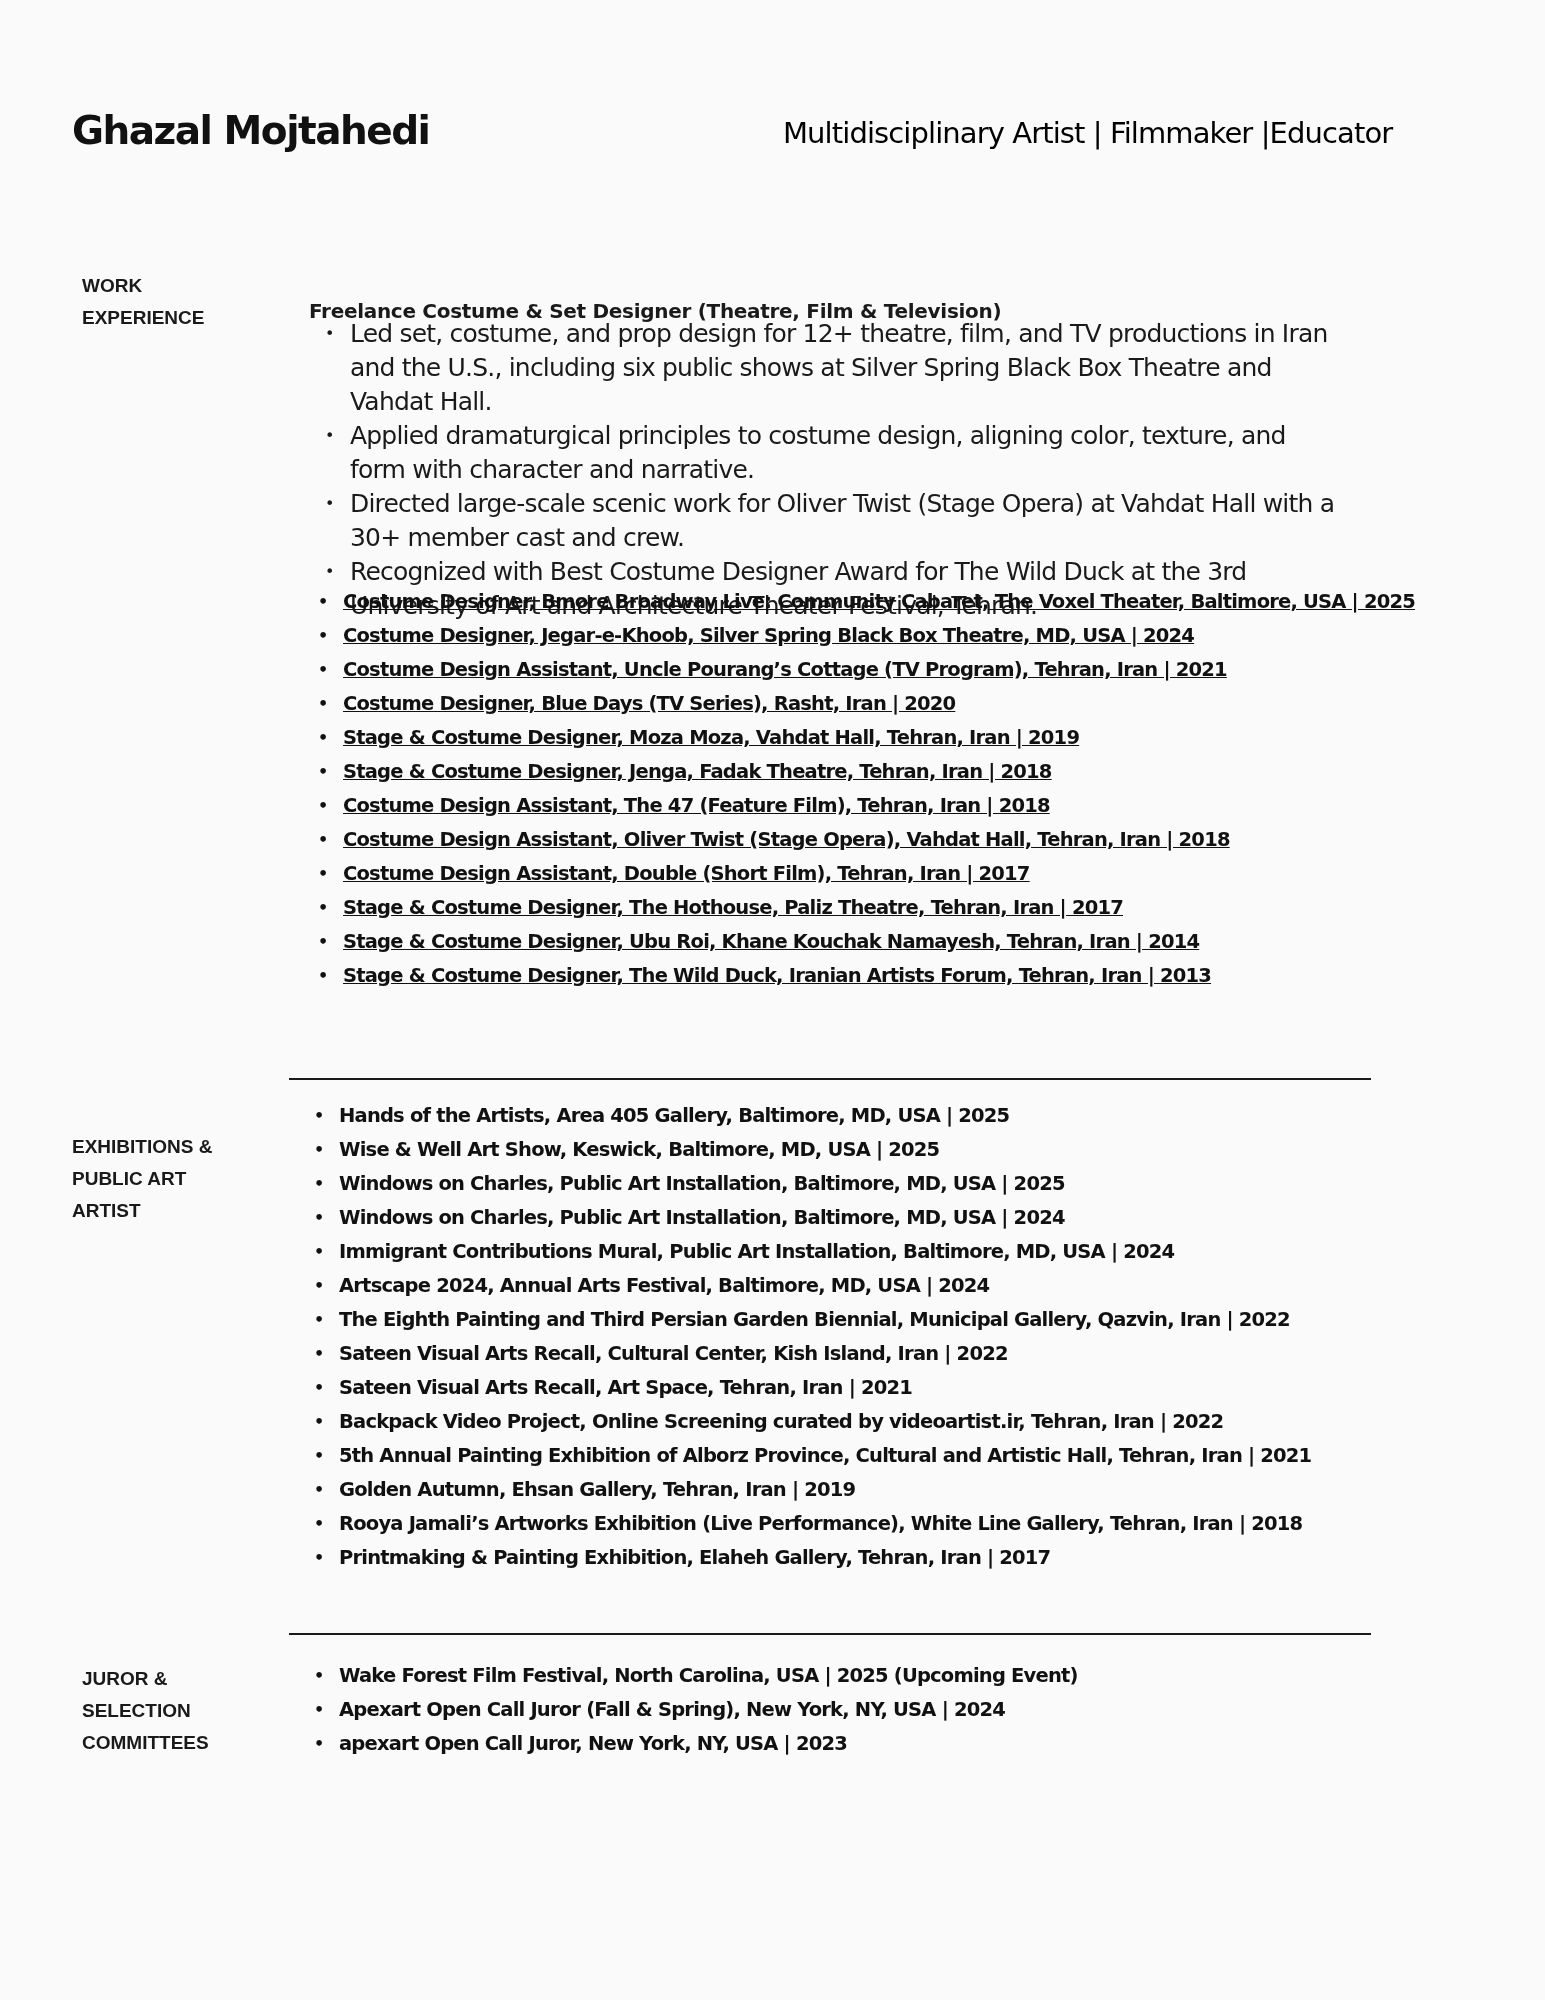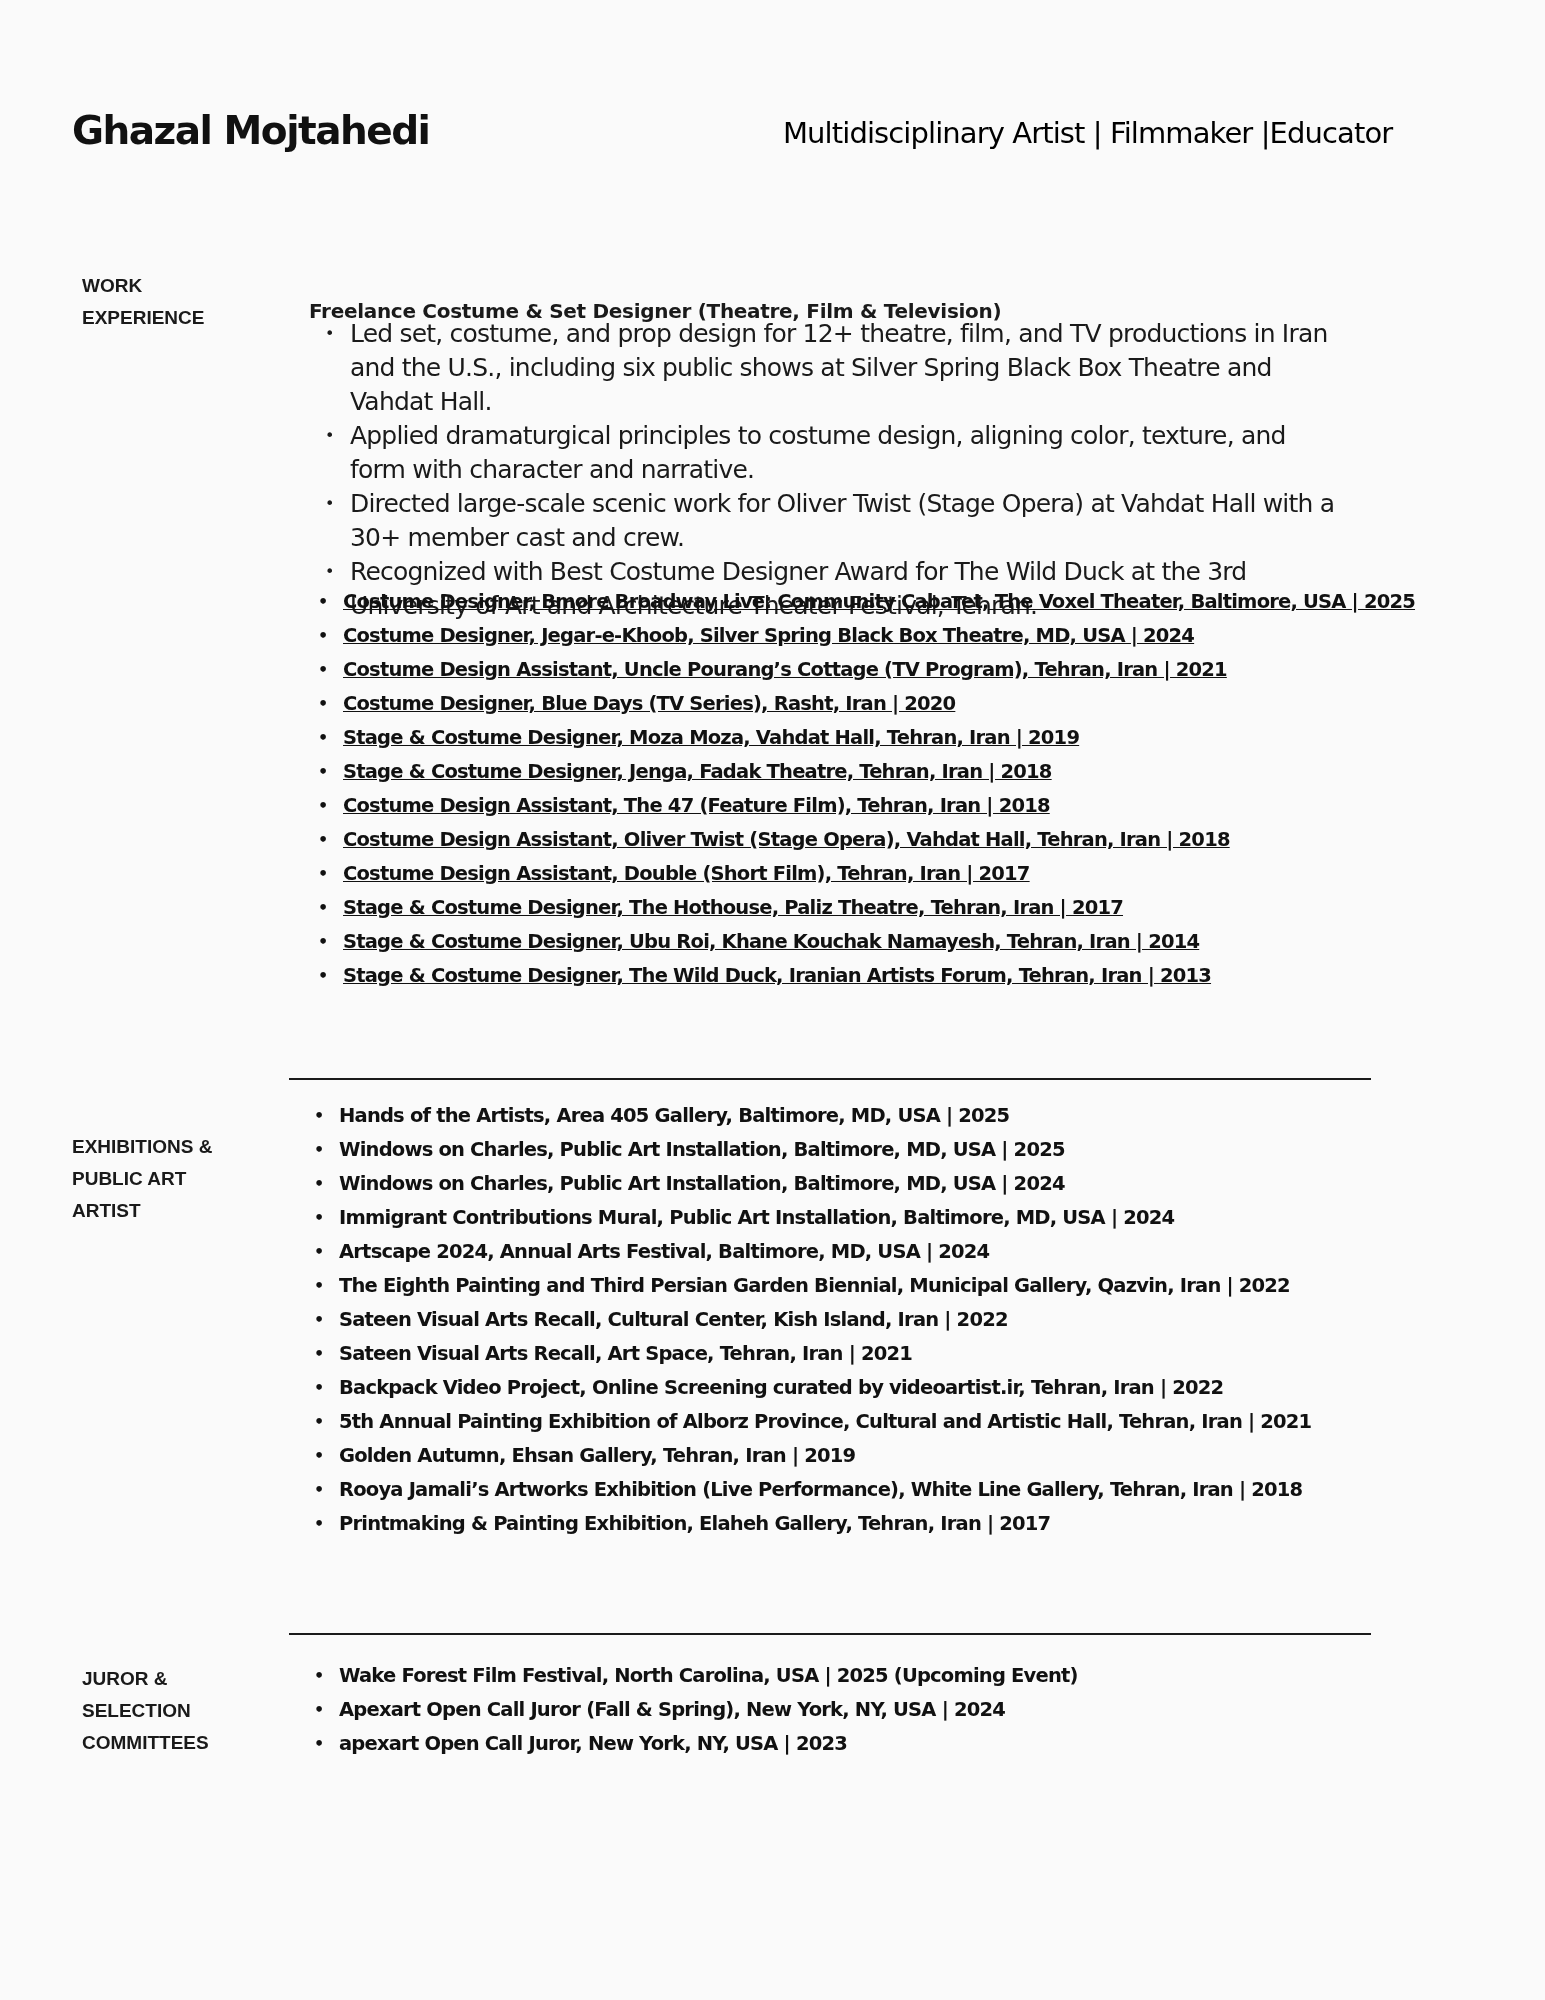--- a/index.html
+++ b/index.html
@@ -99,20 +99,21 @@
 <div class="divider" style="top:1078px;"></div>
 
 <div class="section-label" style="left:72px; top:1131px;">
   <div>EXHIBITIONS &amp;</div>
   <div>PUBLIC ART</div>
   <div>ARTIST</div>
 </div>
 
 <ul class="bullets bold-list exhibit-list">
   <li>Hands of the Artists, Area 405 Gallery, Baltimore, MD, USA | 2025</li>
+  <li>Wise &amp; Well Art Show, Keswick, Baltimore, MD, USA | 2025</li>
   <li>Windows on Charles, Public Art Installation, Baltimore, MD, USA | 2025</li>
   <li>Windows on Charles, Public Art Installation, Baltimore, MD, USA | 2024</li>
   <li>Immigrant Contributions Mural, Public Art Installation, Baltimore, MD, USA | 2024</li>
   <li>Artscape 2024, Annual Arts Festival, Baltimore, MD, USA | 2024</li>
   <li>The Eighth Painting and Third Persian Garden Biennial, Municipal Gallery, Qazvin, Iran | 2022</li>
   <li>Sateen Visual Arts Recall, Cultural Center, Kish Island, Iran | 2022</li>
   <li>Sateen Visual Arts Recall, Art Space, Tehran, Iran | 2021</li>
   <li>Backpack Video Project, Online Screening curated by videoartist.ir, Tehran, Iran | 2022</li>
   <li>5th Annual Painting Exhibition of Alborz Province, Cultural and Artistic Hall, Tehran, Iran | 2021</li>
   <li>Golden Autumn, Ehsan Gallery, Tehran, Iran | 2019</li>

